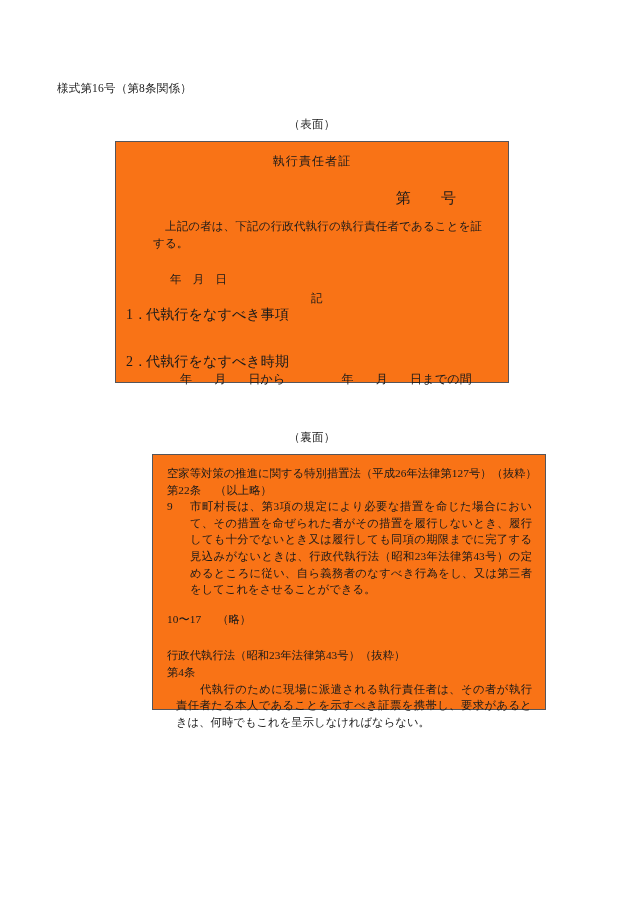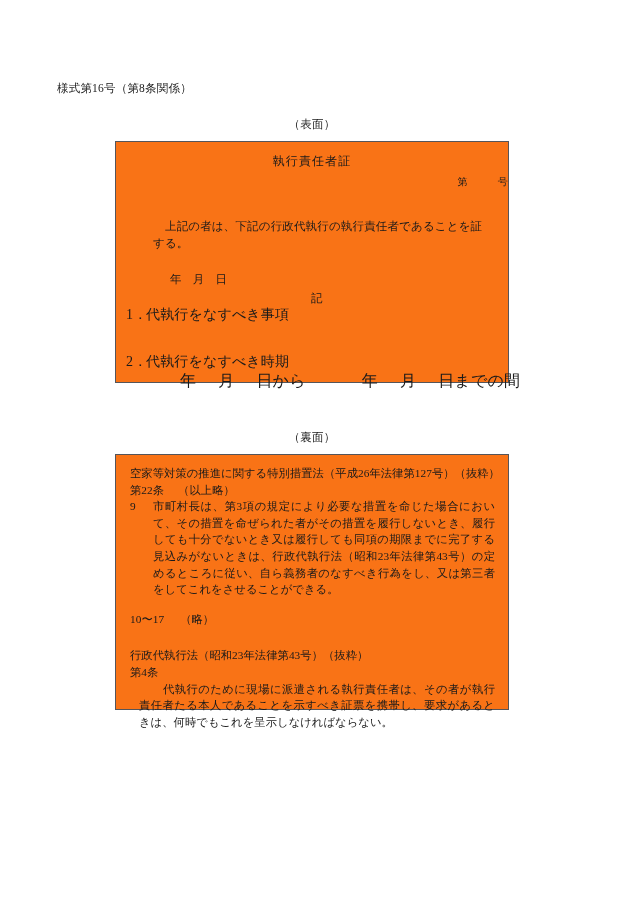--- a/index.html
+++ b/index.html
@@ -56,20 +56,21 @@
     background: #f97316;
     box-sizing: border-box;
   }
   .cert-box.front {
     top: 141px;
     height: 242px;
   }
   .cert-box.back {
     top: 454px;
     height: 256px;
+    margin-left: 37px;
   }
 
   
   .front-inner {
     position: relative;
     width: 100%;
     height: 100%;
     font-size: 11.5px;
     letter-spacing: 0.15px;
   }
@@ -77,25 +78,25 @@
     position: absolute;
     left: 0;
     right: 0;
     top: 11px;
     text-align: center;
     font-size: 12px;
     letter-spacing: 1.1px;
   }
   .cert-number-line {
     position: absolute;
-    top: 33px;
+    top: 47px;
     left: 0;
     right: 0;
-    text-align: right;
-    font-size: 10px;
+    text-align: center;
+    font-size: 15px;
   }
   .cert-number-line .num-inner {
     display: inline-block;
     margin-left: 228px;
     letter-spacing: 0.2px;
   }
   .cert-number-line .gap {
     display: inline-block;
     width: 30px;
   }
@@ -157,21 +158,21 @@
     white-space: nowrap;
   }
   .cert-item.item1 { top: 164px; }
   .cert-item.item2 { top: 211px; }
   .cert-item .idx { display: inline-block; width: 20px; }
 
   .cert-period {
     position: absolute;
     top: 229px;
     left: 64px;
-    font-size: 16px;
+    font-size: 12px;
     letter-spacing: 0.2px;
     white-space: nowrap;
     font-family: Liberation Serif, serif;
   }
   .cert-period .sp  { display: inline-block; width: 22px; }
   .cert-period .sp2 { display: inline-block; width: 56px; }
 
   
   .back-inner {
     position: relative;

